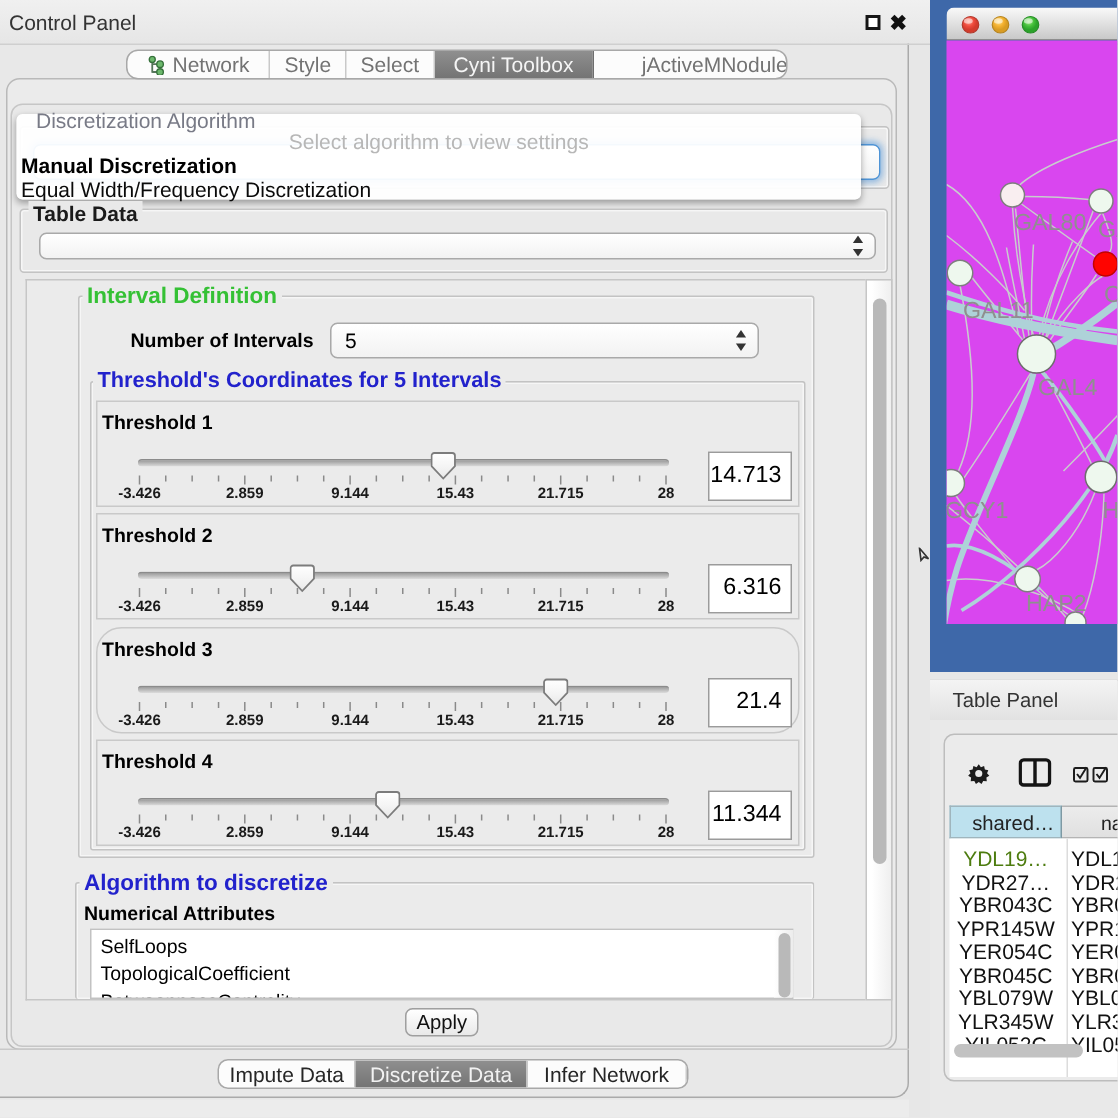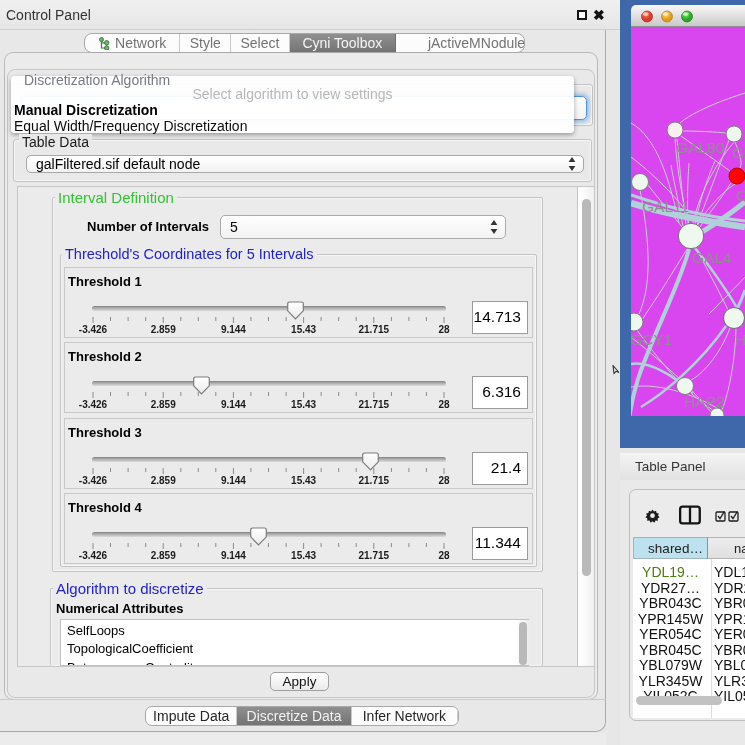--- a/index.html
+++ b/index.html
@@ -18,21 +18,21 @@
 #tabs { left:84px; top:33px; width:441px; height:20px; background:#fcfcfc; border:1px solid #a8a8a8; border-radius:8px; display:flex; overflow:hidden; }
 #tabs .tab { height:100%; display:flex; align-items:center; justify-content:center; font-size:14px; color:#737373; border-right:1px solid #c9c9c9; }
 #tabs .tab:last-child { border-right:none; }
 #tabs .sel { background:linear-gradient(#8f8f8f,#747474); color:#f5f5f5; border-right-color:#6e6e6e; }
 
 
 #panelOuter { left:4px; top:52px; width:594px; height:648px; background:#ebebeb; border:1px solid #b9b9b9; border-radius:9px; }
 #panelInner { left:7px; top:69px; width:588px; height:629px; background:#e9e9e9; border:1px solid #c6c6c6; border-radius:8px; }
 
 .groupbox { border:1px solid #c3c3c3; box-shadow:inset 0 0 0 1px #f6f6f6; border-radius:3px; }
-.grouplabel { position:absolute; font-size:14px; background:#e9e9e9; padding:0 3px; }
+.grouplabel { position:absolute; font-size:14px; background:#e9e9e9; padding:0 3px;font-weight:bold; }
 
 
 .combo { position:absolute; background:linear-gradient(#ffffff,#f2f2f2); border:1px solid #a9a9a9; border-radius:5px; font-size:14px; color:#000; }
 .combo .txt { position:absolute; left:9px; top:50%; transform:translateY(-50%); }
 .combo .arrows { position:absolute; right:7px; top:50%; transform:translateY(-50%); width:8px; height:14px; }
 
 
 #overlay { left:11px; top:76px; width:563px; height:57px; background:rgba(255,255,255,0.94); border-radius:4px; box-shadow:0 2px 5px rgba(0,0,0,0.35); }
 
 
@@ -41,21 +41,21 @@
 .track { position:absolute; left:27px; top:38px; width:354px; height:5px; background:linear-gradient(#9b9b9b,#dcdcdc); border-radius:3px; border-top:1px solid #8b8b8b; }
 .valbox { position:absolute; left:407px; top:33px; width:56px; height:33px; background:#fff; border:1px solid #9b9b9b; font-size:15.5px; color:#000; text-align:right; padding:6px 6px 0 0; }
 .ticks { position:absolute; left:0; top:0; }
 .tlabels { position:absolute; font-size:10px; font-weight:bold; color:#1a1a1a; top:56px; width:50px; text-align:center; }
 .thumb { position:absolute; top:33px; width:17px; height:19px; }
 
 
 #attrlist { left:60px; top:619px; width:469px; height:47px; background:#fff; border:1px solid #c2c2c2; font-size:13px; overflow:hidden; }
 
 
-#applybtn { left:270px; top:672px; width:59px; height:19px; background:linear-gradient(#ffffff,#e9e9e9); border:1px solid #9f9f9f; border-radius:5px; font-size:13.5px; color:#111; text-align:center; padding-top:1px; }
+#applybtn { left:270px; top:672px; width:49px; height:19px; background:linear-gradient(#ffffff,#e9e9e9); border:1px solid #9f9f9f; border-radius:5px; font-size:13.5px; color:#111; text-align:center; padding-top:1px; }
 #bottabs { left:145px; top:706px; width:314px; height:20px; background:#fcfcfc; border:1px solid #a8a8a8; border-radius:7px; display:flex; overflow:hidden; }
 #bottabs .tab { height:100%; display:flex; align-items:center; justify-content:center; font-size:14px; color:#262626; border-right:1px solid #c9c9c9; }
 #bottabs .sel { background:linear-gradient(#8f8f8f,#747474); color:#f2f2f2; }
 
 
 #netwin { left:620px; top:0; width:125px; height:448px; background:#3e68a9; }
 #nettitle { left:631px; top:5px; width:114px; height:22px; background:linear-gradient(#f9f9f9,#c9c9c9); border-bottom:1px solid #8e8e8e; border-top-left-radius:5px; }
 #netcanvas { left:631px; top:27px; width:114px; height:389px; background:#d946ef; overflow:hidden; }
 
 #tablewin { left:620px; top:453px; width:125px; height:292px; background:#e9e9e9; border-top:1px solid #b0b0b0; }
@@ -100,21 +100,20 @@
 
 <div class="abs" id="overlay"></div>
 <div class="abs" style="left:24px; top:72px; font-size:14px; color:#787a86;">Discretization Algorithm</div>
 <div class="abs" style="left:11px; top:86px; width:563px; text-align:center; font-size:14px; color:#b7b7b7;">Select algorithm to view settings</div>
 <div class="abs" style="left:14px; top:102px; font-size:14px; font-weight:bold; color:#000;">Manual Discretization</div>
 <div class="abs" style="left:14px; top:118px; font-size:14px; color:#0a0a0a;">Equal Width/Frequency Discretization</div>
 
 <div class="abs groupbox" style="left:13px; top:139px; width:579px; height:43px;"></div>
 <div class="abs grouplabel" style="left:19px; top:134px; color:#1a1a1a;">Table Data</div>
 <div class="abs combo" style="left:26px; top:155px; width:558px; height:18px;">
-  <span class="txt" style="left:9px;">galFiltered.sif default node</span>
   <svg class="arrows" viewBox="0 0 8 14">
       <path d="M4 0 L7.4 5 H0.6 Z" fill="#333"></path>
       <path d="M4 14 L7.4 9 H0.6 Z" fill="#333"></path>
     </svg>
 </div>
 
 <div class="abs" style="left:17px; top:186px; width:560px; height:481px; background:#ebebeb; border:1px solid #c6c6c6; border-right:none;"></div>
 <div class="abs" style="left:577px; top:186px; width:18px; height:481px; background:linear-gradient(to right,#ffffff 20%,#efefef); border:1px solid #c6c6c6;"></div>
 <div class="abs" style="left:582px; top:199px; width:9px; height:377px; background:#b9b9b9; border-radius:5px;"></div>
 
@@ -217,21 +216,21 @@
           <linearGradient id="thg1" x1="0" y1="0" x2="0" y2="1">
             <stop offset="0" stop-color="#ffffff"></stop>
             <stop offset="0.55" stop-color="#f4f4f4"></stop>
             <stop offset="1" stop-color="#e8e8e8"></stop>
           </linearGradient>
         </defs>
   </svg>
   <div class="valbox">6.316</div>
 </div>
 
-<div class="thblock" style="top:418px;">
+<div class="thblock" style="top:418px;border-radius:17px;">
   <div class="thlabel">Threshold 3</div>
   <div class="track"></div>
   <svg class="ticks" width="469" height="71">
         <line x1="28.0" y1="49" x2="28.0" y2="55" stroke="#8a8a8a" stroke-width="1"></line>
         <line x1="45.5" y1="49" x2="45.5" y2="53" stroke="#8a8a8a" stroke-width="1"></line>
         <line x1="63.1" y1="49" x2="63.1" y2="53" stroke="#8a8a8a" stroke-width="1"></line>
         <line x1="80.7" y1="49" x2="80.7" y2="53" stroke="#8a8a8a" stroke-width="1"></line>
         <line x1="98.2" y1="49" x2="98.2" y2="55" stroke="#8a8a8a" stroke-width="1"></line>
         <line x1="115.8" y1="49" x2="115.8" y2="53" stroke="#8a8a8a" stroke-width="1"></line>
         <line x1="133.3" y1="49" x2="133.3" y2="53" stroke="#8a8a8a" stroke-width="1"></line>

